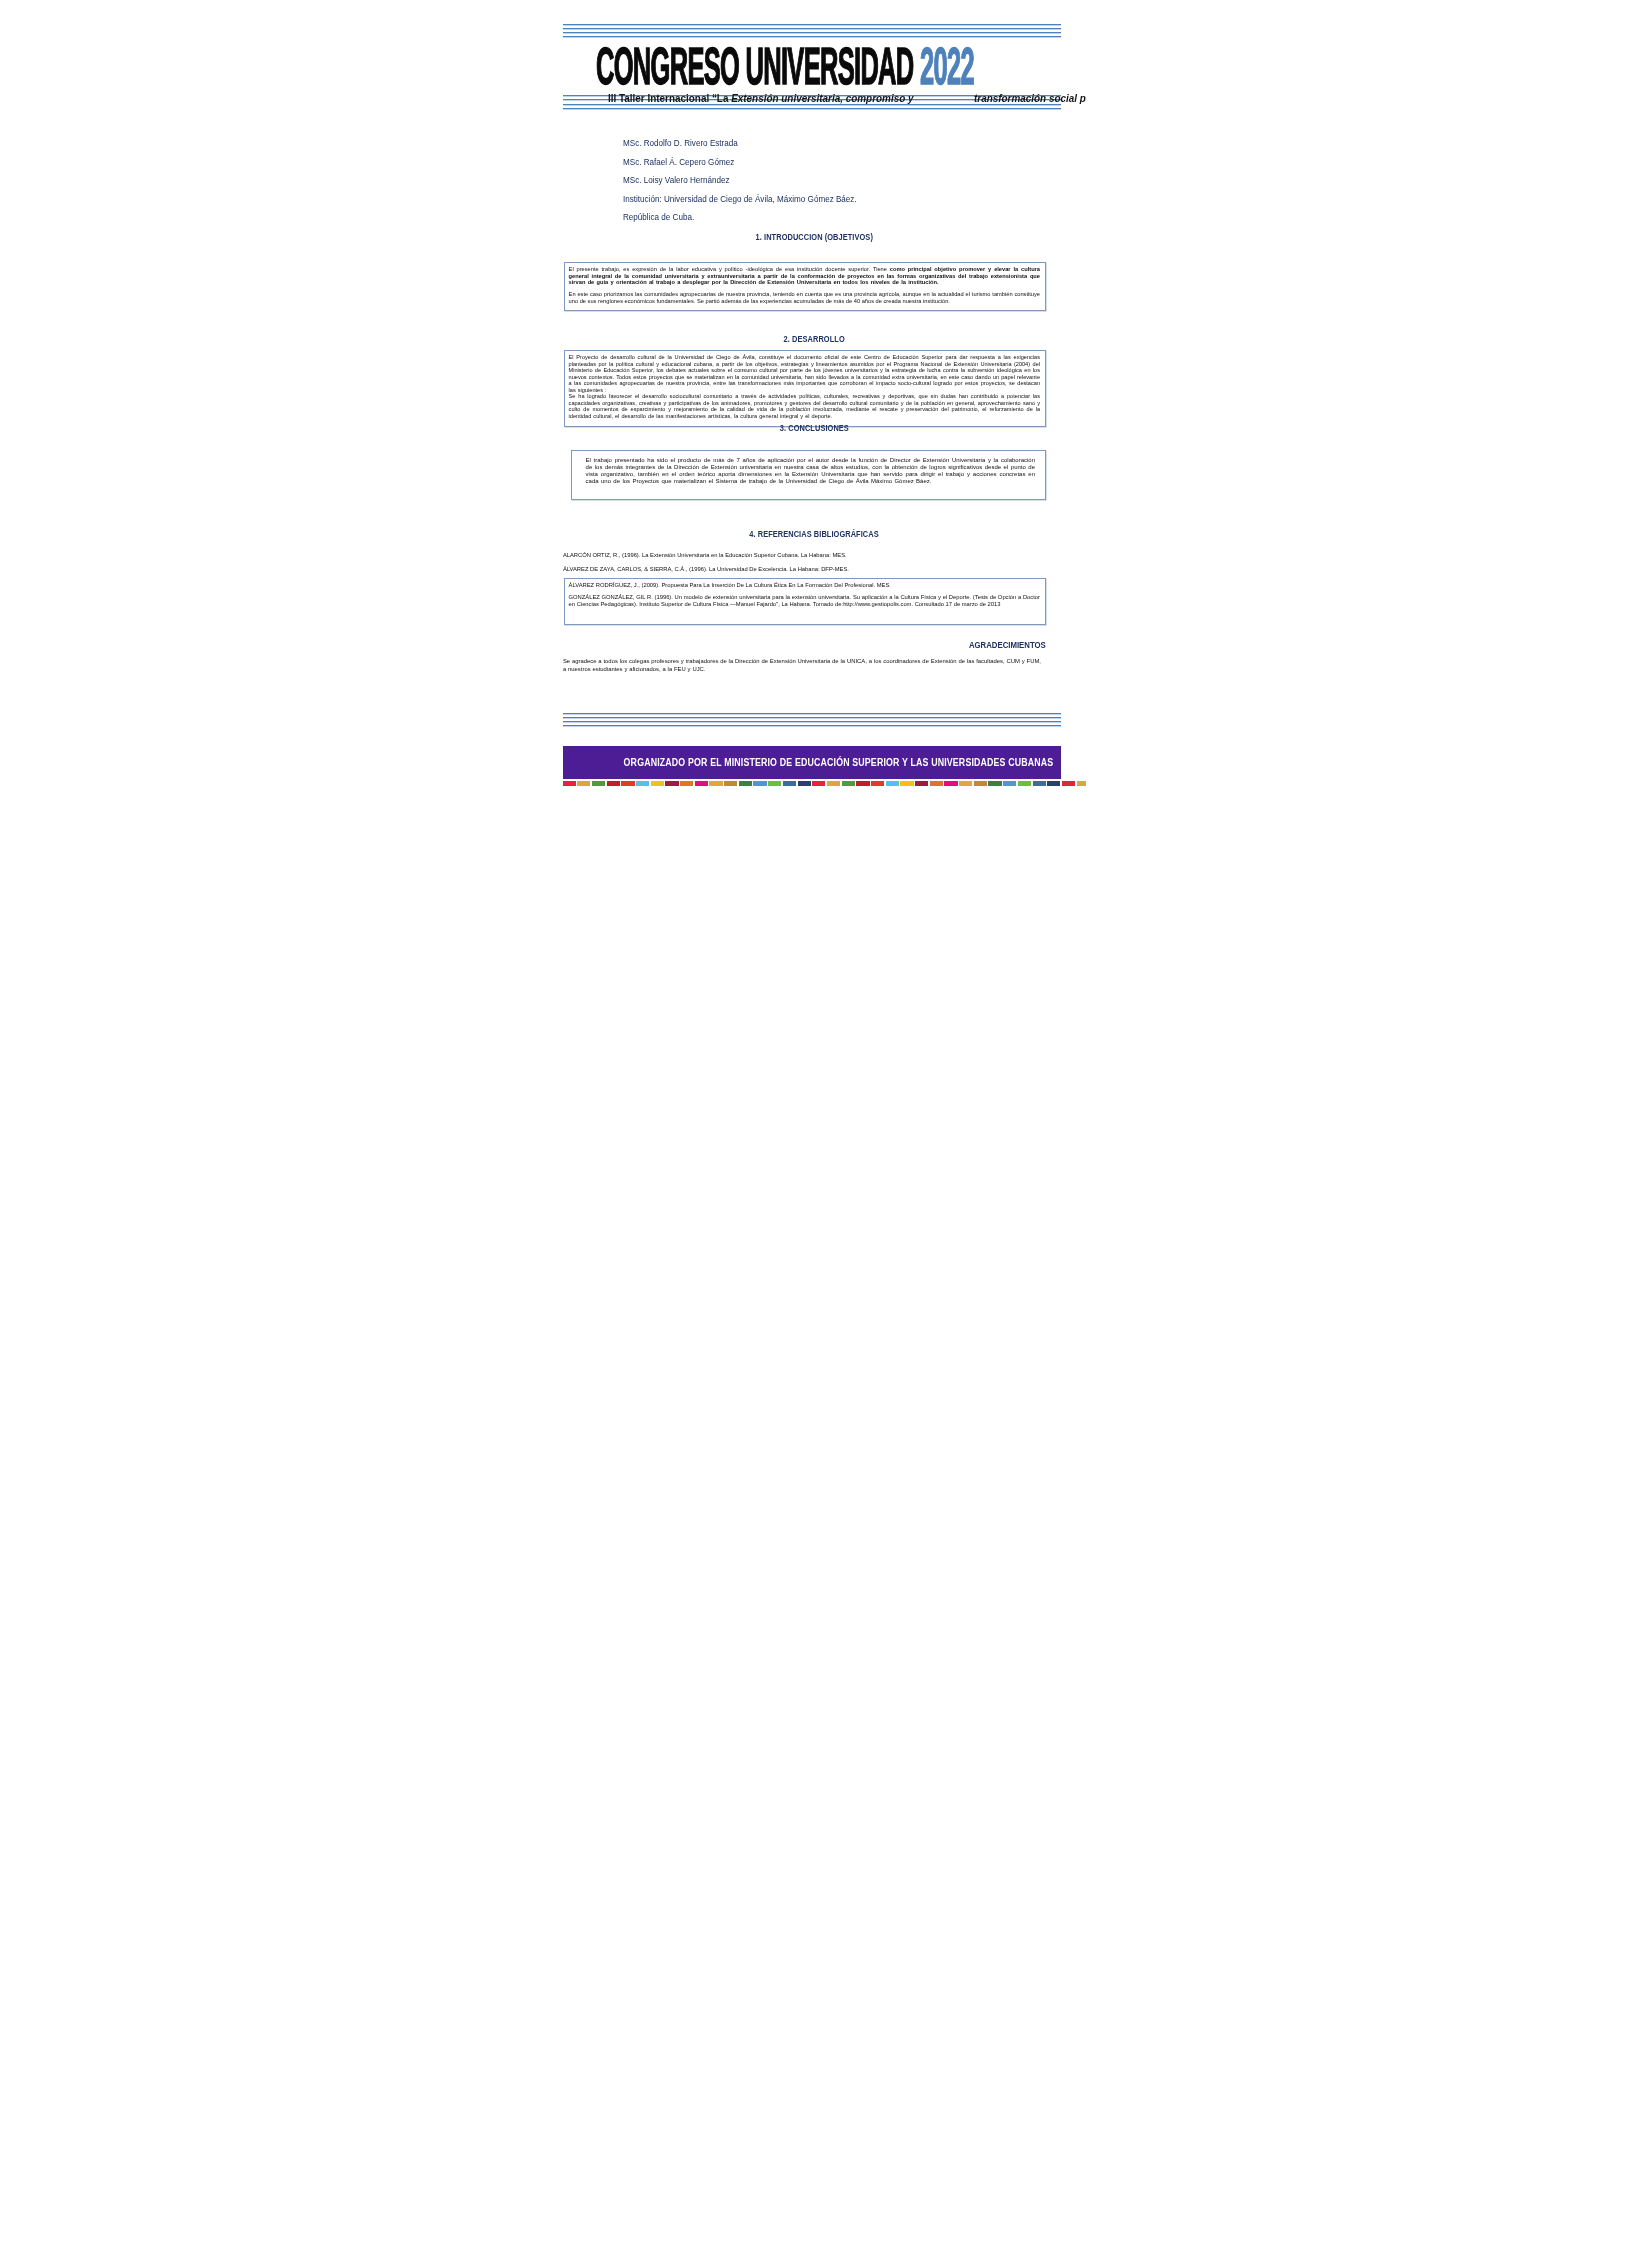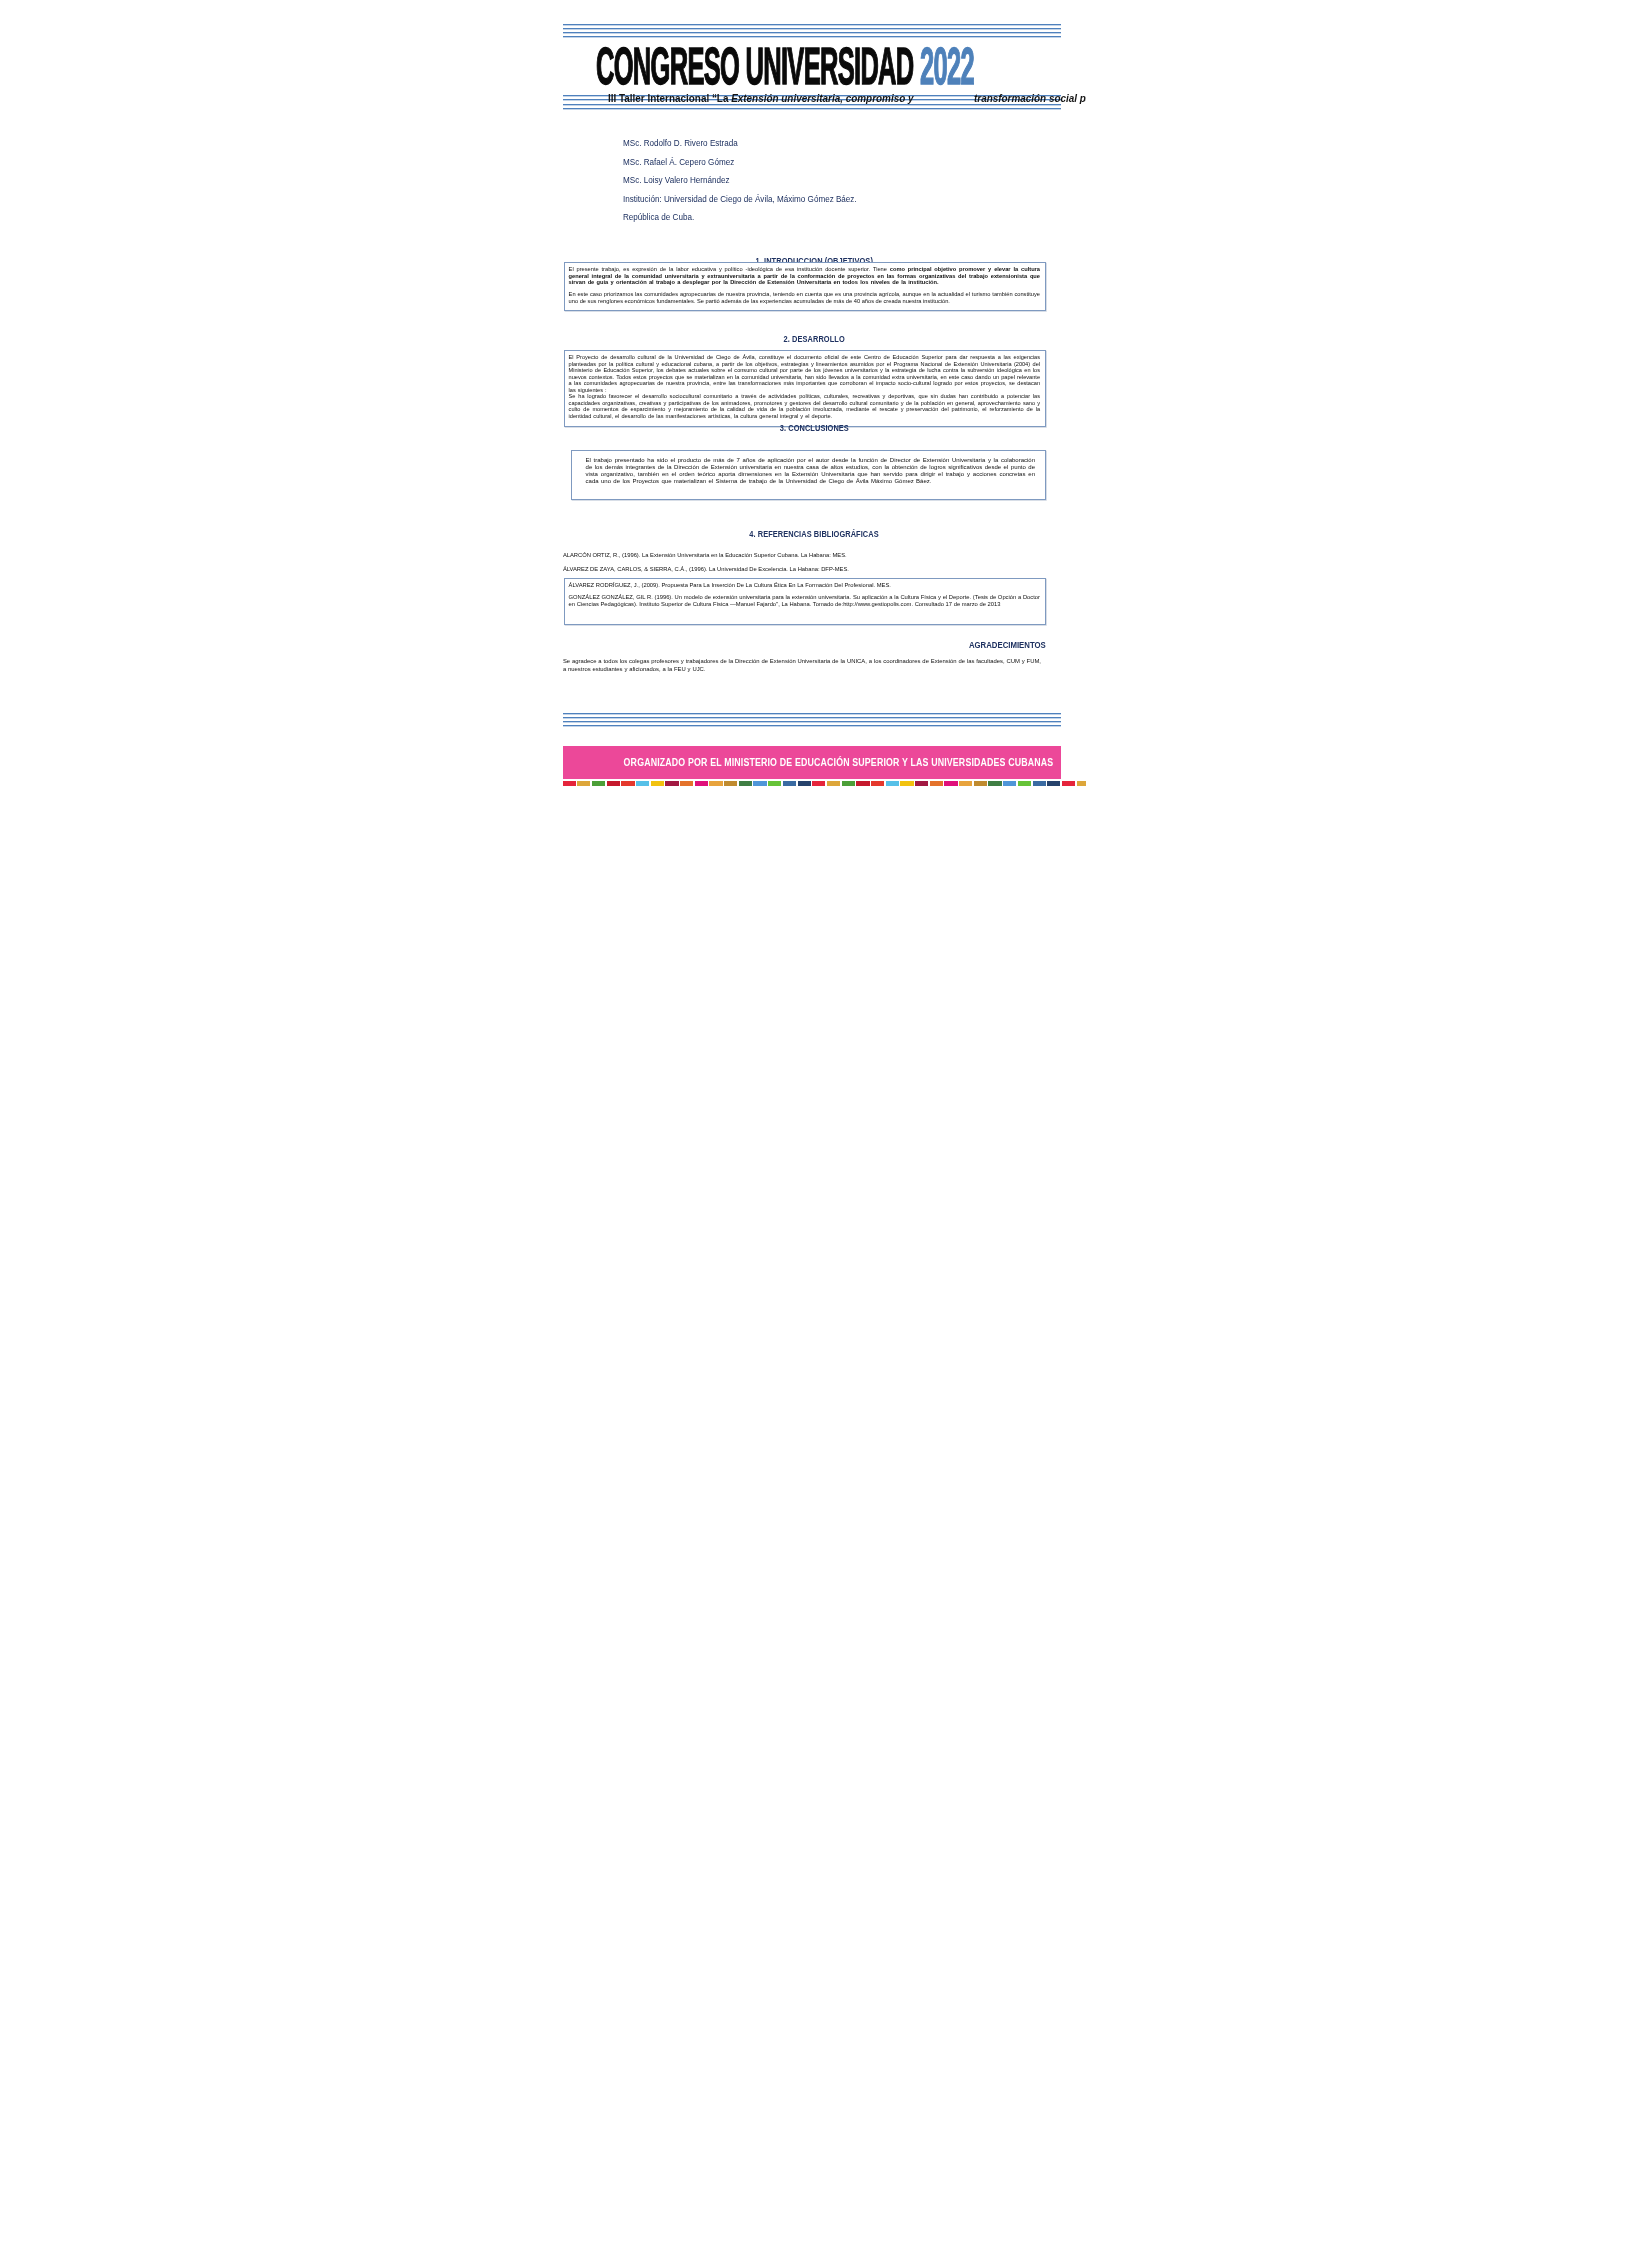--- a/index.html
+++ b/index.html
@@ -91,21 +91,21 @@
     color:#1e3160;font-size:9.5px;font-weight:bold;white-space:nowrap;
   }
   .ack-head span{display:inline-block;transform:scaleX(0.82);transform-origin:right top;}
   .ack-text{
     position:absolute;left:20.4px;top:657px;width:483px;margin:0;
     font-size:5.9px;line-height:1.42;color:#101010;text-align:left;word-spacing:0.2px;
   }
   
   .footer-bar{
     position:absolute;left:20.4px;top:746px;width:498px;height:33px;
-    background:#ec4899;
+    background:#4c1d95;
     text-align:center;
   }
   .footer-bar-text{
     display:inline-block;
     margin-top:11px;
     transform:scaleX(0.78);transform-origin:center top;
     color:#ffffff;font-size:11.3px;font-weight:bold;line-height:1;
     white-space:nowrap;letter-spacing:0.2px;
   }
   .sdg-strip{
@@ -143,21 +143,21 @@
   </div>
 
   <div class="authors">
     <div class="author"><span>MSc. Rodolfo D. Rivero Estrada</span></div>
     <div class="author"><span>MSc. Rafael Á. Cepero Gómez</span></div>
     <div class="author"><span>MSc. Loisy Valero Hernández</span></div>
     <div class="author"><span>Institución: Universidad de Ciego de Ávila, Máximo Gómez Báez.</span></div>
     <div class="author"><span>República de Cuba.</span></div>
   </div>
 
-  <div class="sec-head" style="top:255px">
+  <div class="sec-head" style="top:231px">
     <span>1. INTRODUCCION (OBJETIVOS)</span>
   </div>
   <div class="tbox" id="intro-box">
     <p class="p1"><span>El presente trabajo, es expresión de la labor educativa y político -ideológica de esa institución docente superior. Tiene </span><span class="bold">como principal objetivo promover y elevar la cultura general integral de la comunidad universitaria y extrauniversitaria a partir de la conformación de proyectos en las formas organizativas del trabajo extensionista que sirvan de guía y orientación al trabajo a desplegar por la Dirección de Extensión Universitaria en todos los niveles de la institución.</span></p>
     <p>En este caso priorizamos las comunidades agropecuarias de nuestra provincia, teniendo en cuenta que es una provincia agrícola, aunque en la actualidad el turismo también constituye uno de sus renglones económicos fundamentales. Se partió además de las experiencias acumuladas de más de 40 años de creada nuestra institución.</p>
   </div>
 
   <div class="sec-head" style="top:333px">
     <span>2. DESARROLLO</span>
   </div>

